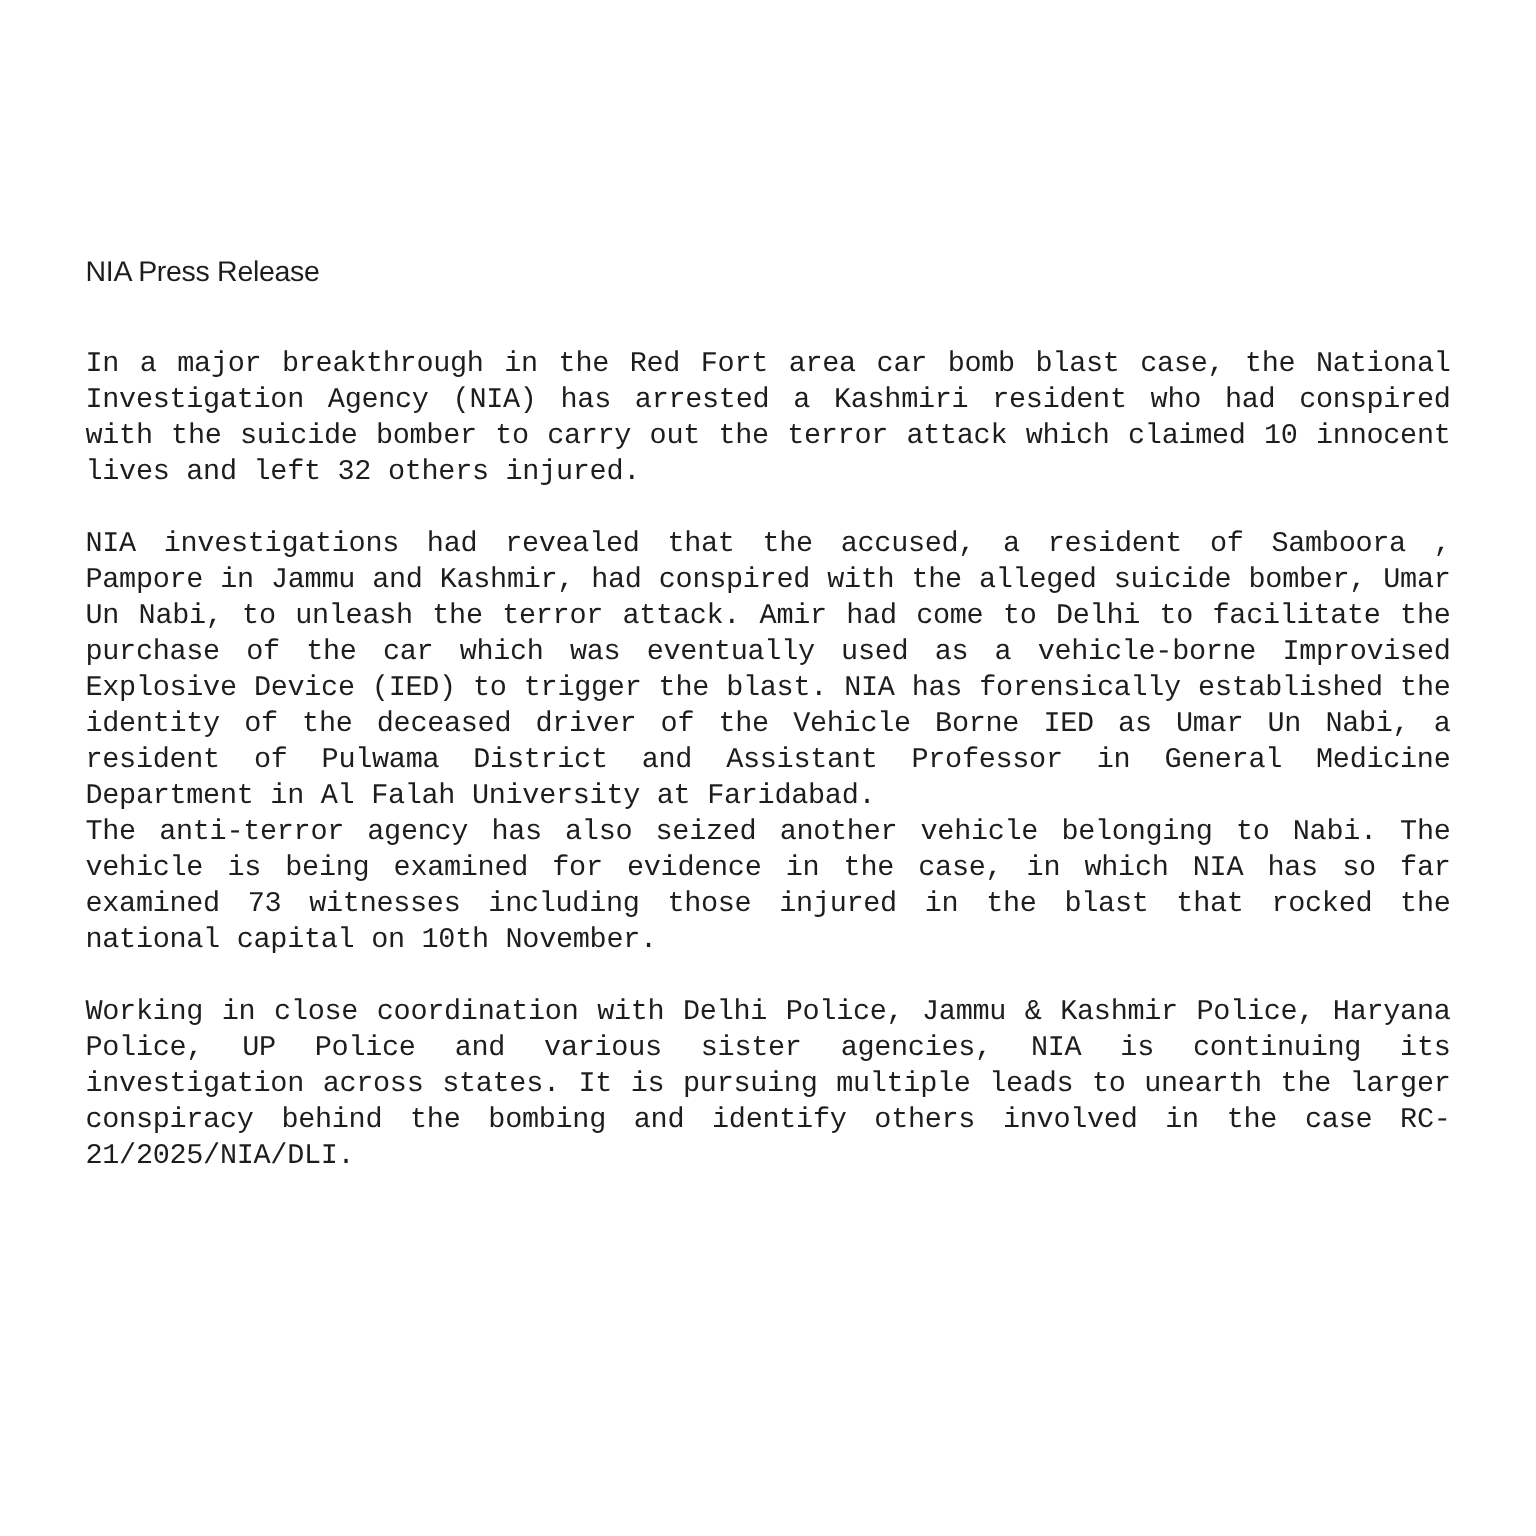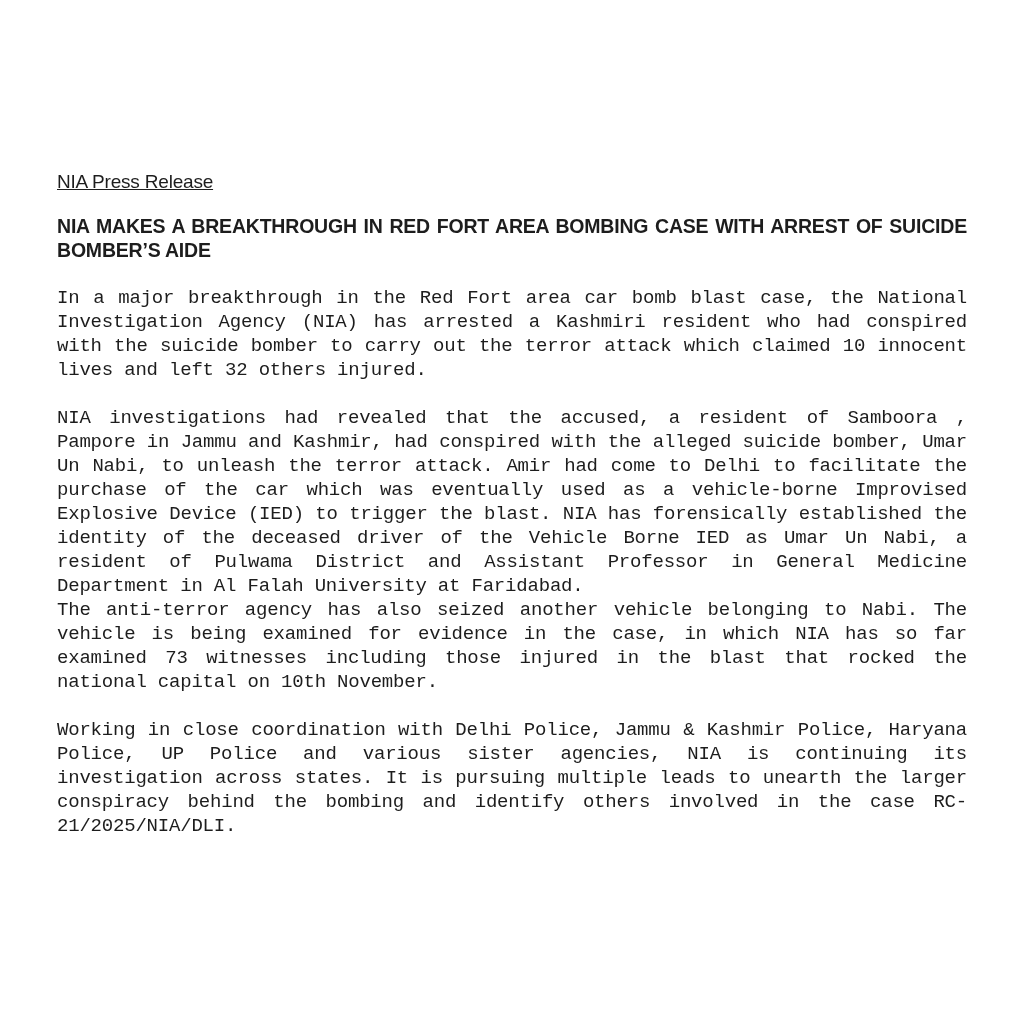--- a/index.html
+++ b/index.html
@@ -15,23 +15,22 @@
     padding: 170px 57px 0 57px;
     background: #ffffff;
     font-family: "Liberation Sans", "DejaVu Sans", sans-serif;
     font-size: 19px;
     line-height: 24px;
     letter-spacing: -0.2px;
     color: #1d1d1d;
     overflow: hidden;
   }
   .doc-label {
-    margin: 0 0 20px 0;
+    margin: 0 0 36px 0;
     font-weight: normal;
-    text-decoration: underline;
   }
   .headline {
     margin: 0 0 24px 0;
     font-size: 19.5px;
     line-height: 24px;
     font-weight: bold;
     text-align: justify;
   }
   .block {
     margin: 0 0 24px 0;
@@ -49,21 +48,20 @@
     text-align: left;
   }
 </style>
 </head>
 <body>
 
 <div class="page">
 
   <p class="doc-label">NIA Press Release</p>
 
-  <h1 class="headline">NIA MAKES A BREAKTHROUGH IN RED FORT AREA BOMBING CASE WITH ARREST OF SUICIDE BOMBER’S AIDE</h1>
 
   <div class="block">
     <p class="para">In a major breakthrough in the Red Fort area car bomb blast case, the National Investigation Agency (NIA) has arrested a Kashmiri resident who had conspired with the suicide bomber to carry out the terror attack which claimed 10 innocent lives and left 32 others injured.</p>
   </div>
 
 
   <div class="block">
     <p class="para">NIA investigations had revealed that the accused, a resident of Samboora , Pampore in Jammu and Kashmir, had conspired with the alleged suicide bomber, Umar Un Nabi, to unleash the terror attack. Amir had come to Delhi to facilitate the purchase of the car which was eventually used as a vehicle-borne Improvised Explosive Device (IED) to trigger the blast. NIA has forensically established the identity of the deceased driver of the Vehicle Borne IED as Umar Un Nabi, a resident of Pulwama District and Assistant Professor in General Medicine Department in Al Falah University at Faridabad.</p>
     <p class="para">The anti-terror agency has also seized another vehicle belonging to Nabi. The vehicle is being examined for evidence in the case, in which NIA has so far examined 73 witnesses including those injured in the blast that rocked the national capital on 10th November.</p>
   </div>

